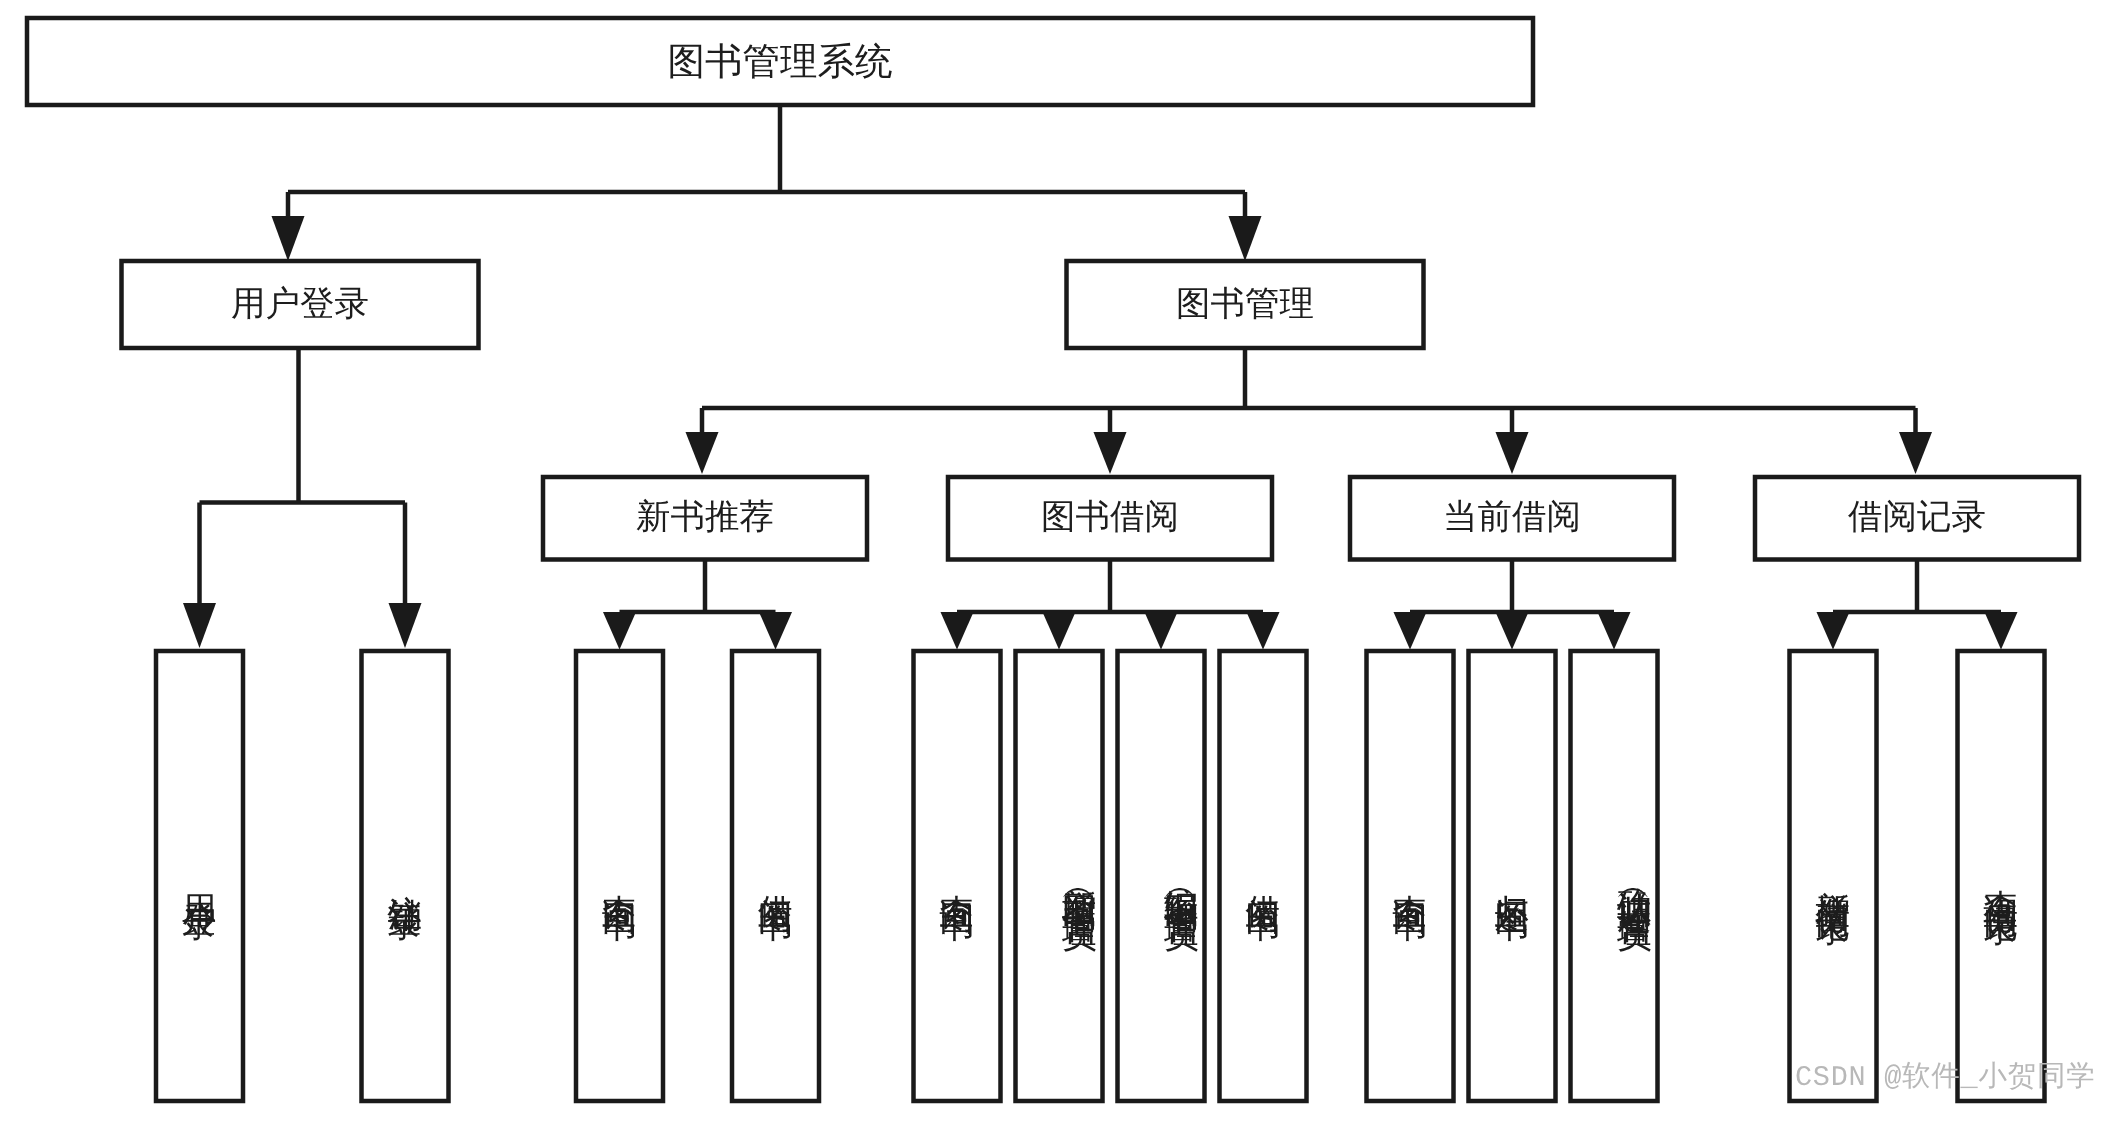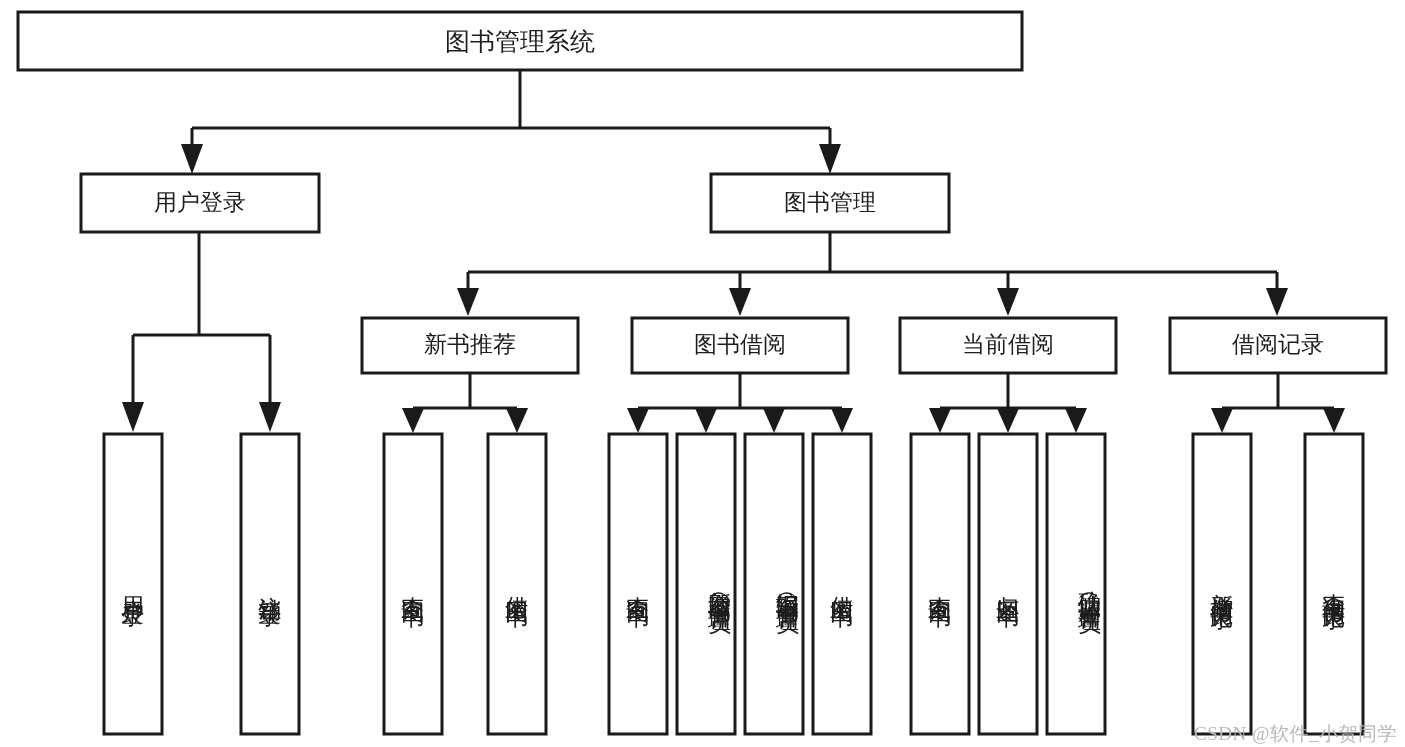--- a/index.html
+++ b/index.html
@@ -41,22 +41,22 @@
     stroke-width: 3;
     fill: none;
   }
   .arrowhead {
     fill: #1a1a1a;
     stroke: none;
   }
   .watermark {
     position: absolute;
     right: 8px;
-    bottom: 0;
-    font-family: Liberation Serif, serif;
+    bottom: 17px;
+    font-family: Liberation Mono, monospace;
     font-size: 19px;
     color: #b8b8b8;
     white-space: nowrap;
     letter-spacing: 0.5px;
     pointer-events: none;
   }
 </style>
 </head>
 <body>
 

